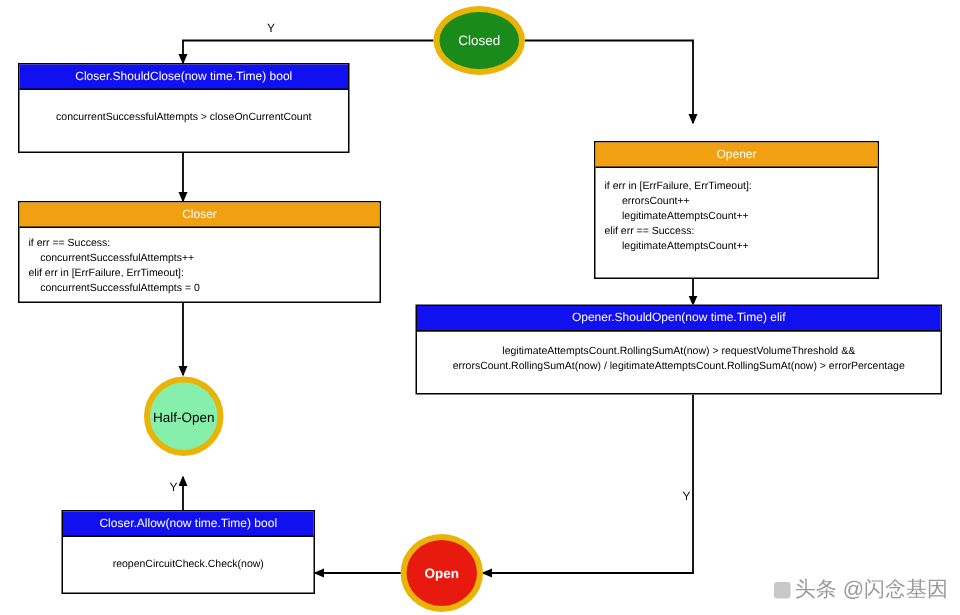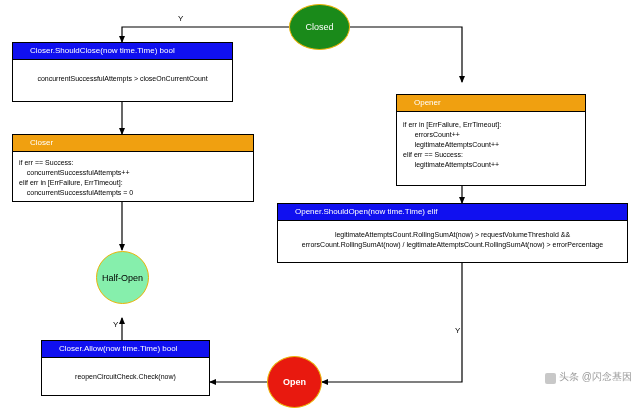--- a/index.html
+++ b/index.html
@@ -30,33 +30,34 @@
     box-sizing: border-box;
   }
   
   .ellipse-node {
     border-radius: 50%;
     display: flex;
     align-items: center;
     justify-content: center;
     color: #ffffff;
     font-size: 9px;
-    border: 1px solid #eab308;
+    border: 4px solid #eab308;
   }
   .ellipse-node.dark-text {
     color: #000000;
   }
   
   .box {
     border: 1px solid #000000;
     background: #ffffff;
   }
   .box-header {
     color: #ffffff;
     font-size: 8px;
+    text-align: center;
     padding: 3px 17px;
     line-height: 1.2;
     border-bottom: 1px solid #000000;
     box-sizing: border-box;
   }
   .box-body {
     font-size: 7px;
     color: #000000;
     padding: 6px 6px;
     line-height: 1.45;
@@ -68,25 +69,25 @@
   }
   .edge-label {
     position: absolute;
     font-size: 8px;
     color: #000000;
     background: transparent;
   }
   .watermark {
     position: absolute;
     right: 8px;
-    bottom: 26px;
-    font-size: 10px;
+    bottom: 8px;
+    font-size: 14px;
     color: #9a9a9a;
     display: flex;
-    align-items: flex-end;
+    align-items: center;
     gap: 3px;
   }
   .wm-logo {
     width: 11px;
     height: 11px;
     border-radius: 2px;
     background: #c8c8c8;
     display: inline-block;
   }
 </style>

